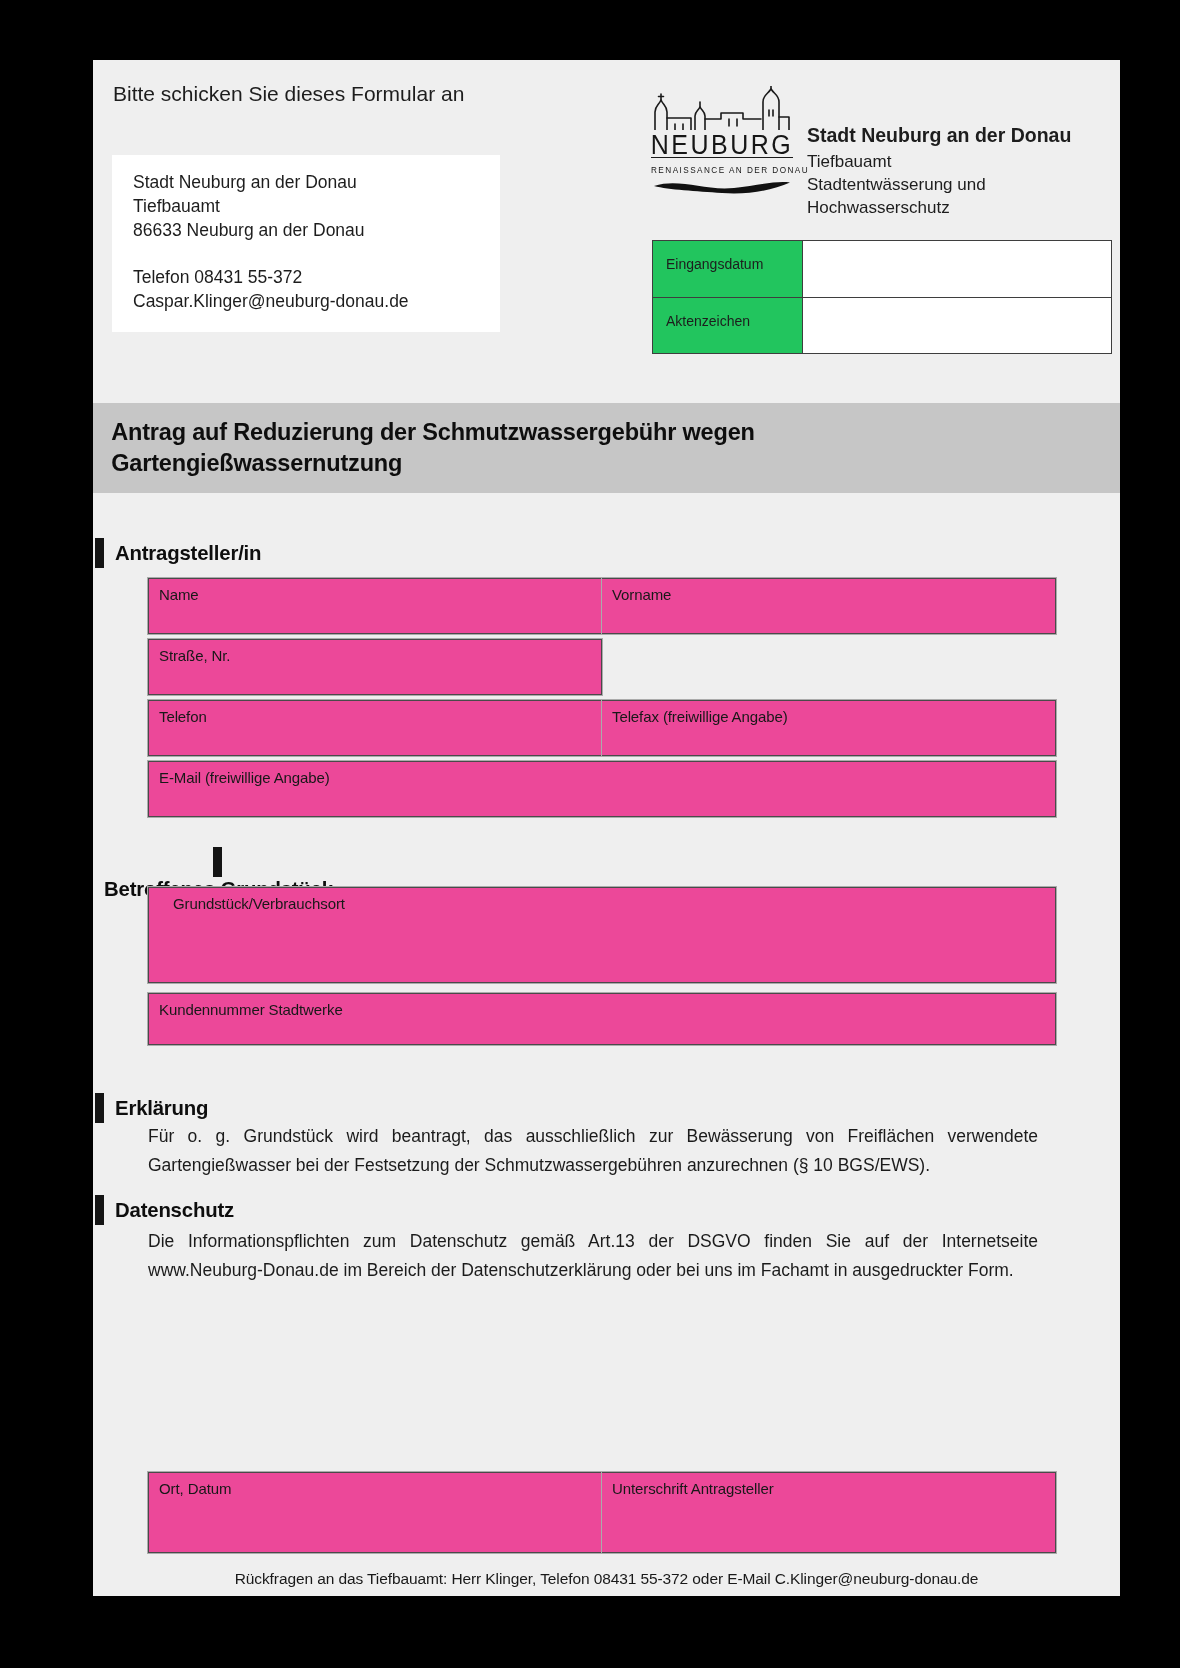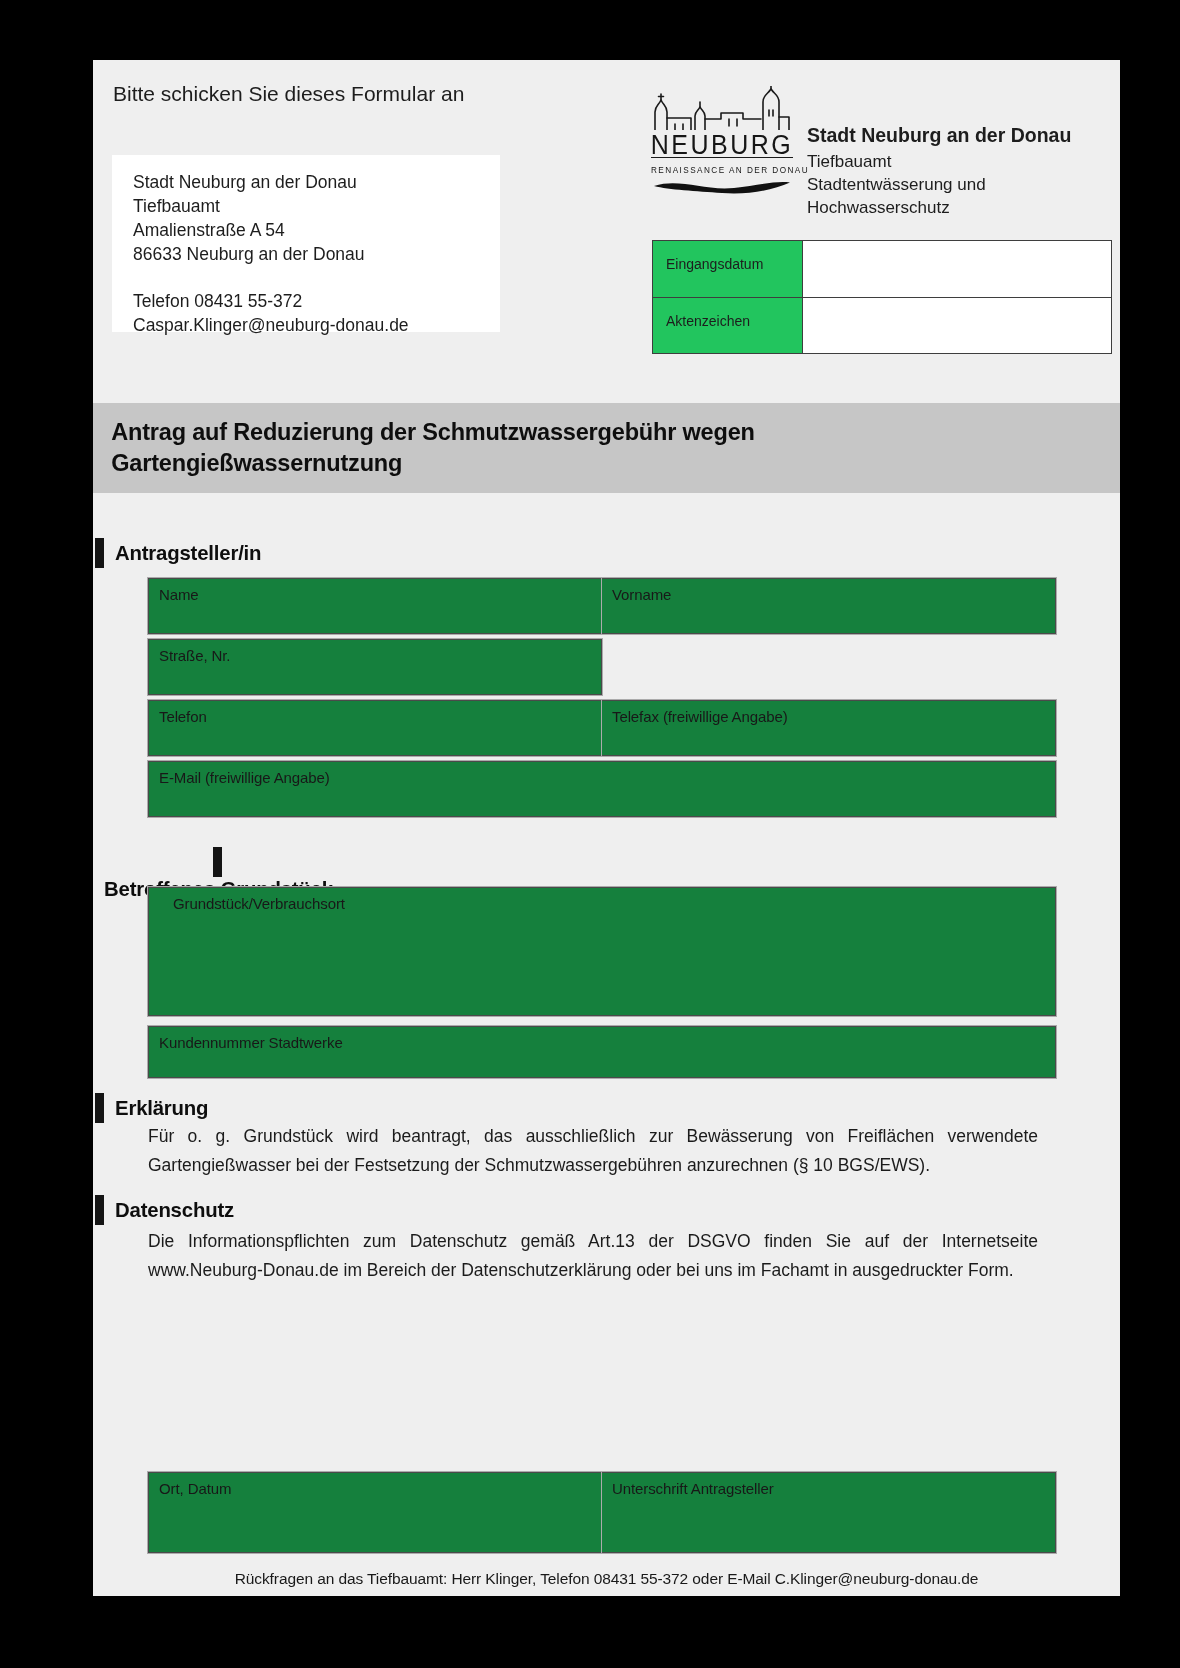--- a/index.html
+++ b/index.html
@@ -66,28 +66,28 @@
   .section h2 {
     margin:0 0 0 11px; font-size:21px; font-weight:bold; color:#0e0e0e;
     letter-spacing:-0.2px; transform:scaleX(0.97); transform-origin:left center;
     white-space:nowrap;
   }
 
   
   .fieldgrid { left:55px; width:908px; }
   .frow { display:flex; margin-bottom:5px; }
   .fbox {
-    background:#15803d; border:1px solid #4a4a4a; box-shadow:0 0 0 1px #ababab;
+    background:#ec4899; border:1px solid #4a4a4a; box-shadow:0 0 0 1px #ababab;
     padding:7px 10px; font-size:15px; letter-spacing:-0.1px; color:#181818;
   }
   .fbox.half { width:454px; }
   .fbox.half + .fbox.half { border-left:none; }
   .fbox.full { width:908px; }
   .h56 { height:56px; }
-  .h111 { height:129px;padding-left:24px; }
+  .h111 { height:96px;padding-left:24px; }
   .h52 { height:52px; }
   .h81 { height:81px; }
 
   
   .para {
     left:55px; width:890px; font-size:17.5px; line-height:29px;
     text-align:justify; color:#1b1b1b;
   }
 
   .footer-note {
@@ -98,21 +98,20 @@
 </head>
 <body>
 
 <div class="page">
 
   <div class="abs send-note">Bitte schicken Sie dieses Formular an</div>
 
   <div class="abs address-box">
     <div>Stadt Neuburg an der Donau</div>
     <div>Tiefbauamt</div>
-    <div>Amalienstraße A 54</div>
     <div>86633 Neuburg an der Donau</div>
     <div class="address-gap"></div>
     <div>Telefon 08431 55-372</div>
     <div>Caspar.Klinger@neuburg-donau.de</div>
   </div>
 
   <div class="abs logo">
     <svg width="146" height="44" viewBox="0 0 146 44" fill="none" stroke="#1a1a1a" stroke-width="1.6" stroke-linecap="round" stroke-linejoin="round">
       <path d="M6 44 V26 C6 20 10 19 12 14 C14 19 18 20 18 26 V44"></path>
       <path d="M12 14 V8 M9.5 10.5 H14.5"></path>

